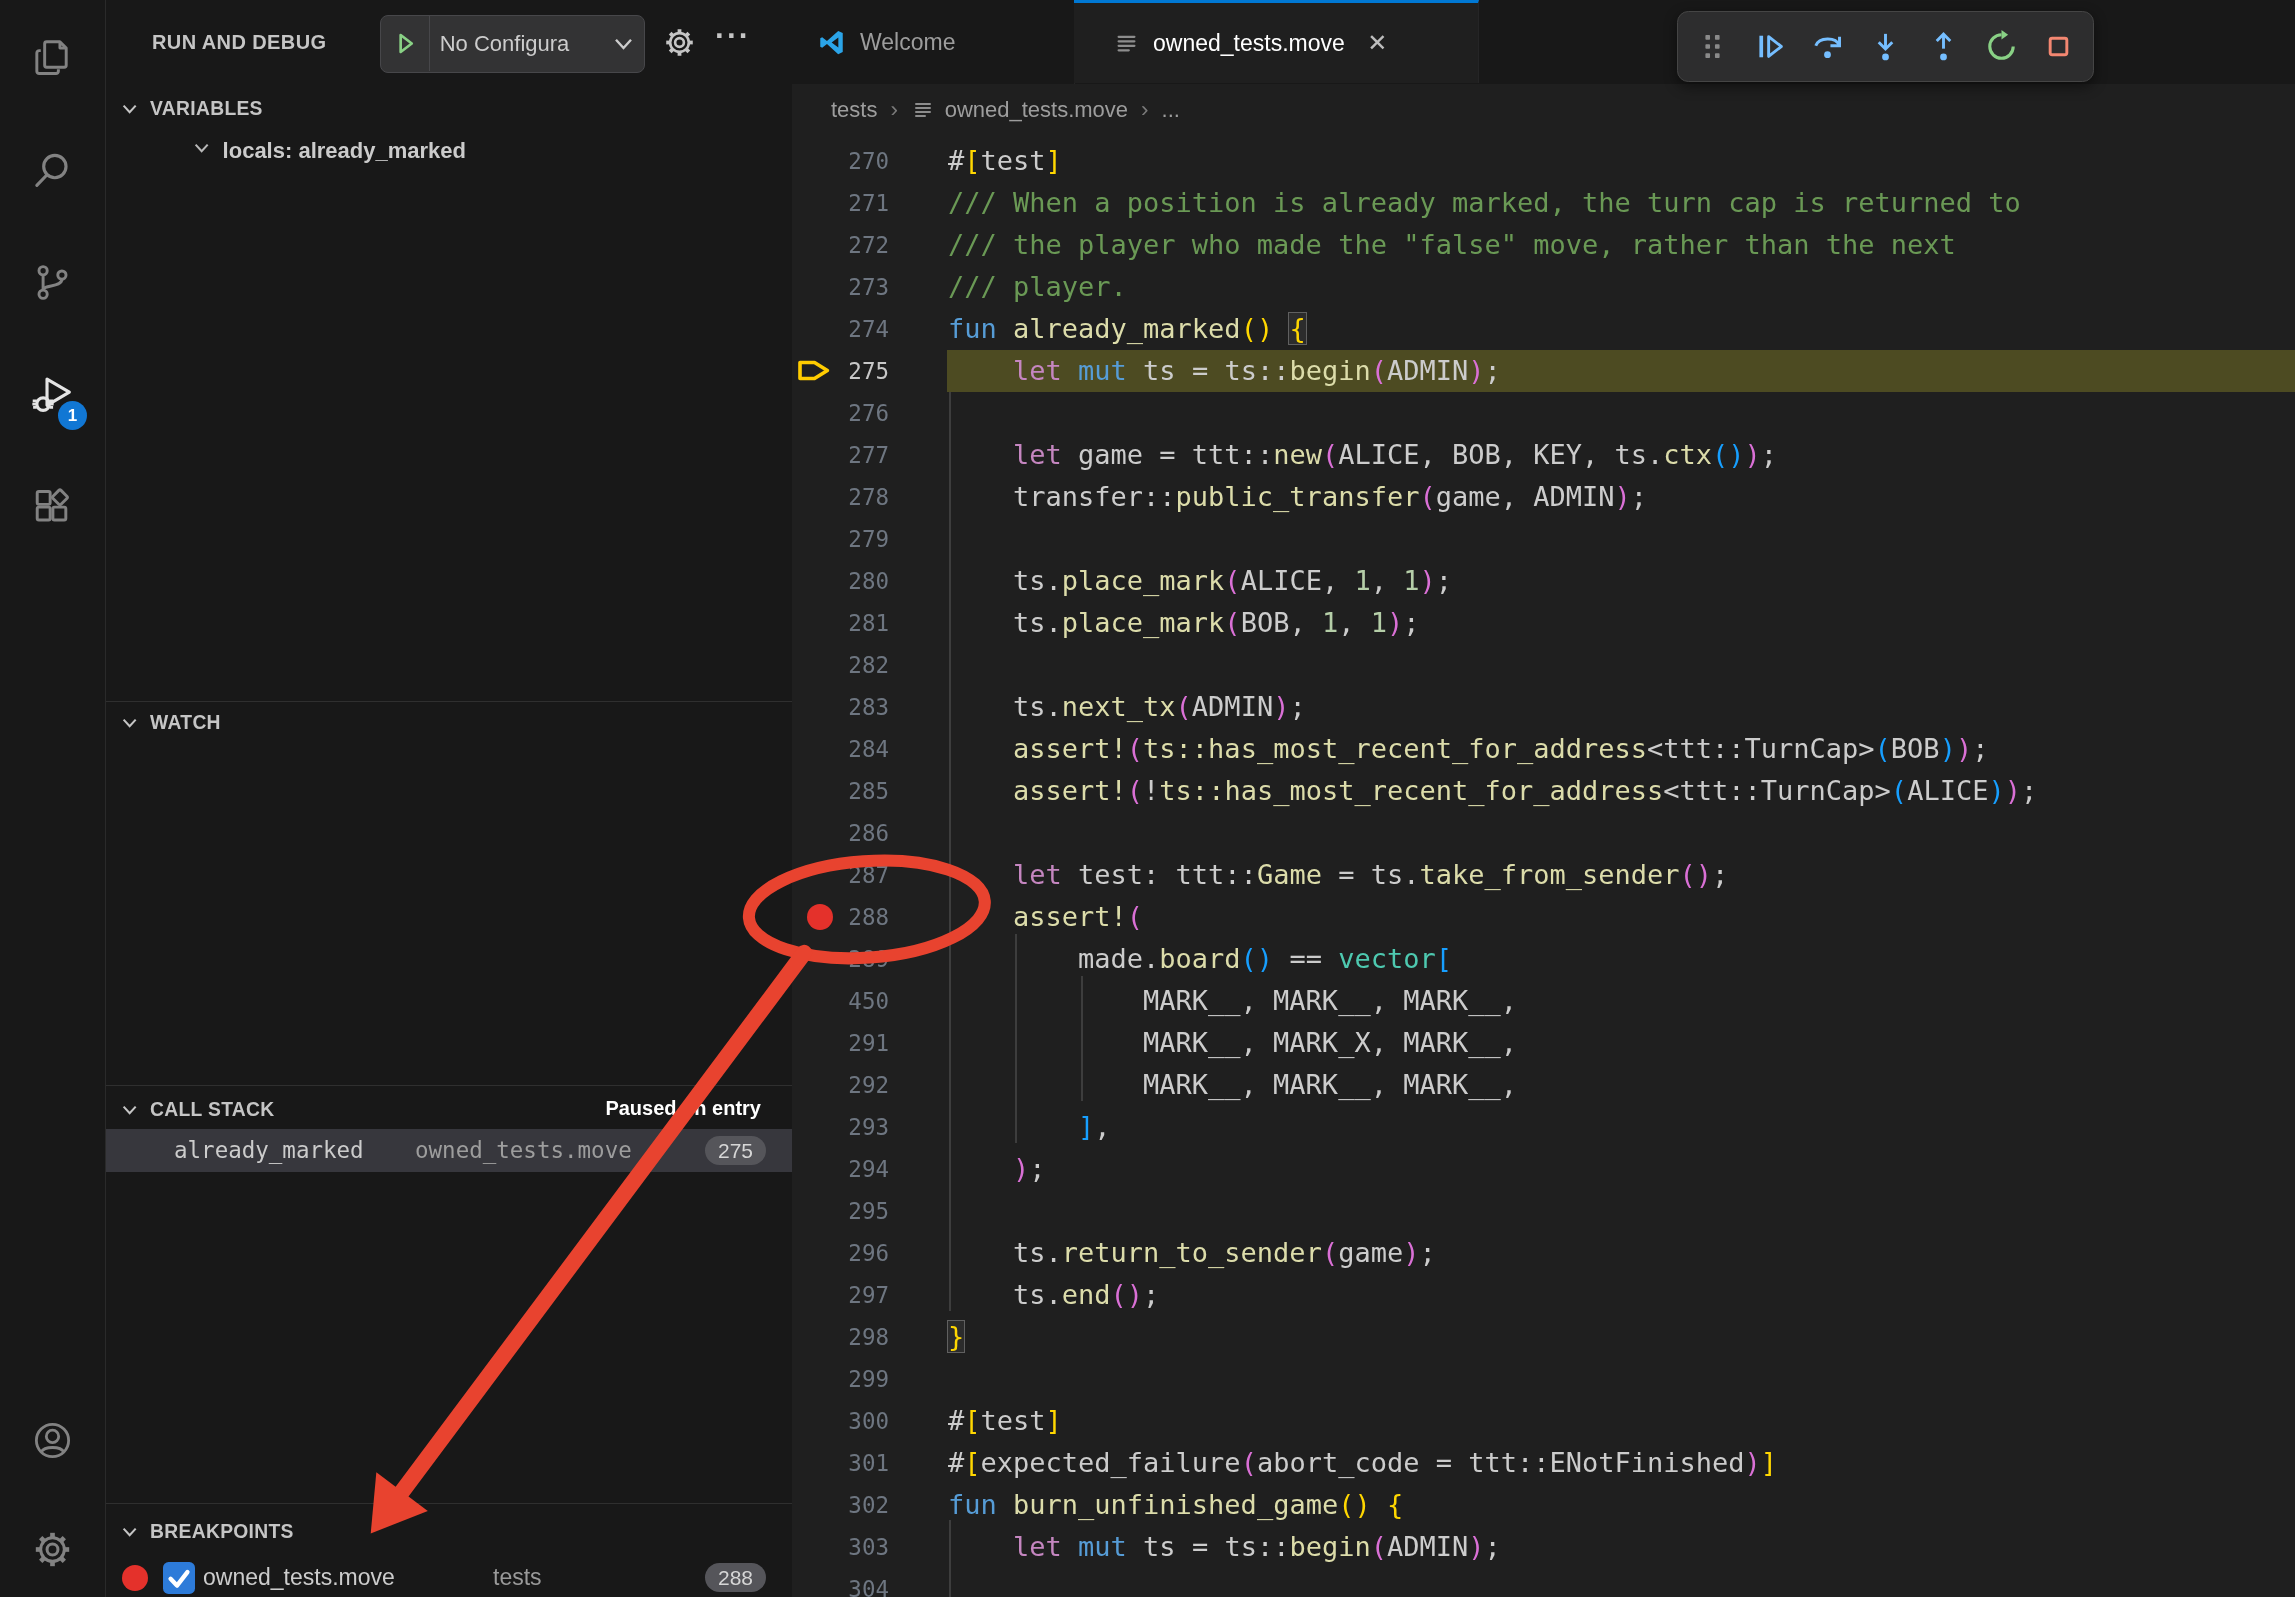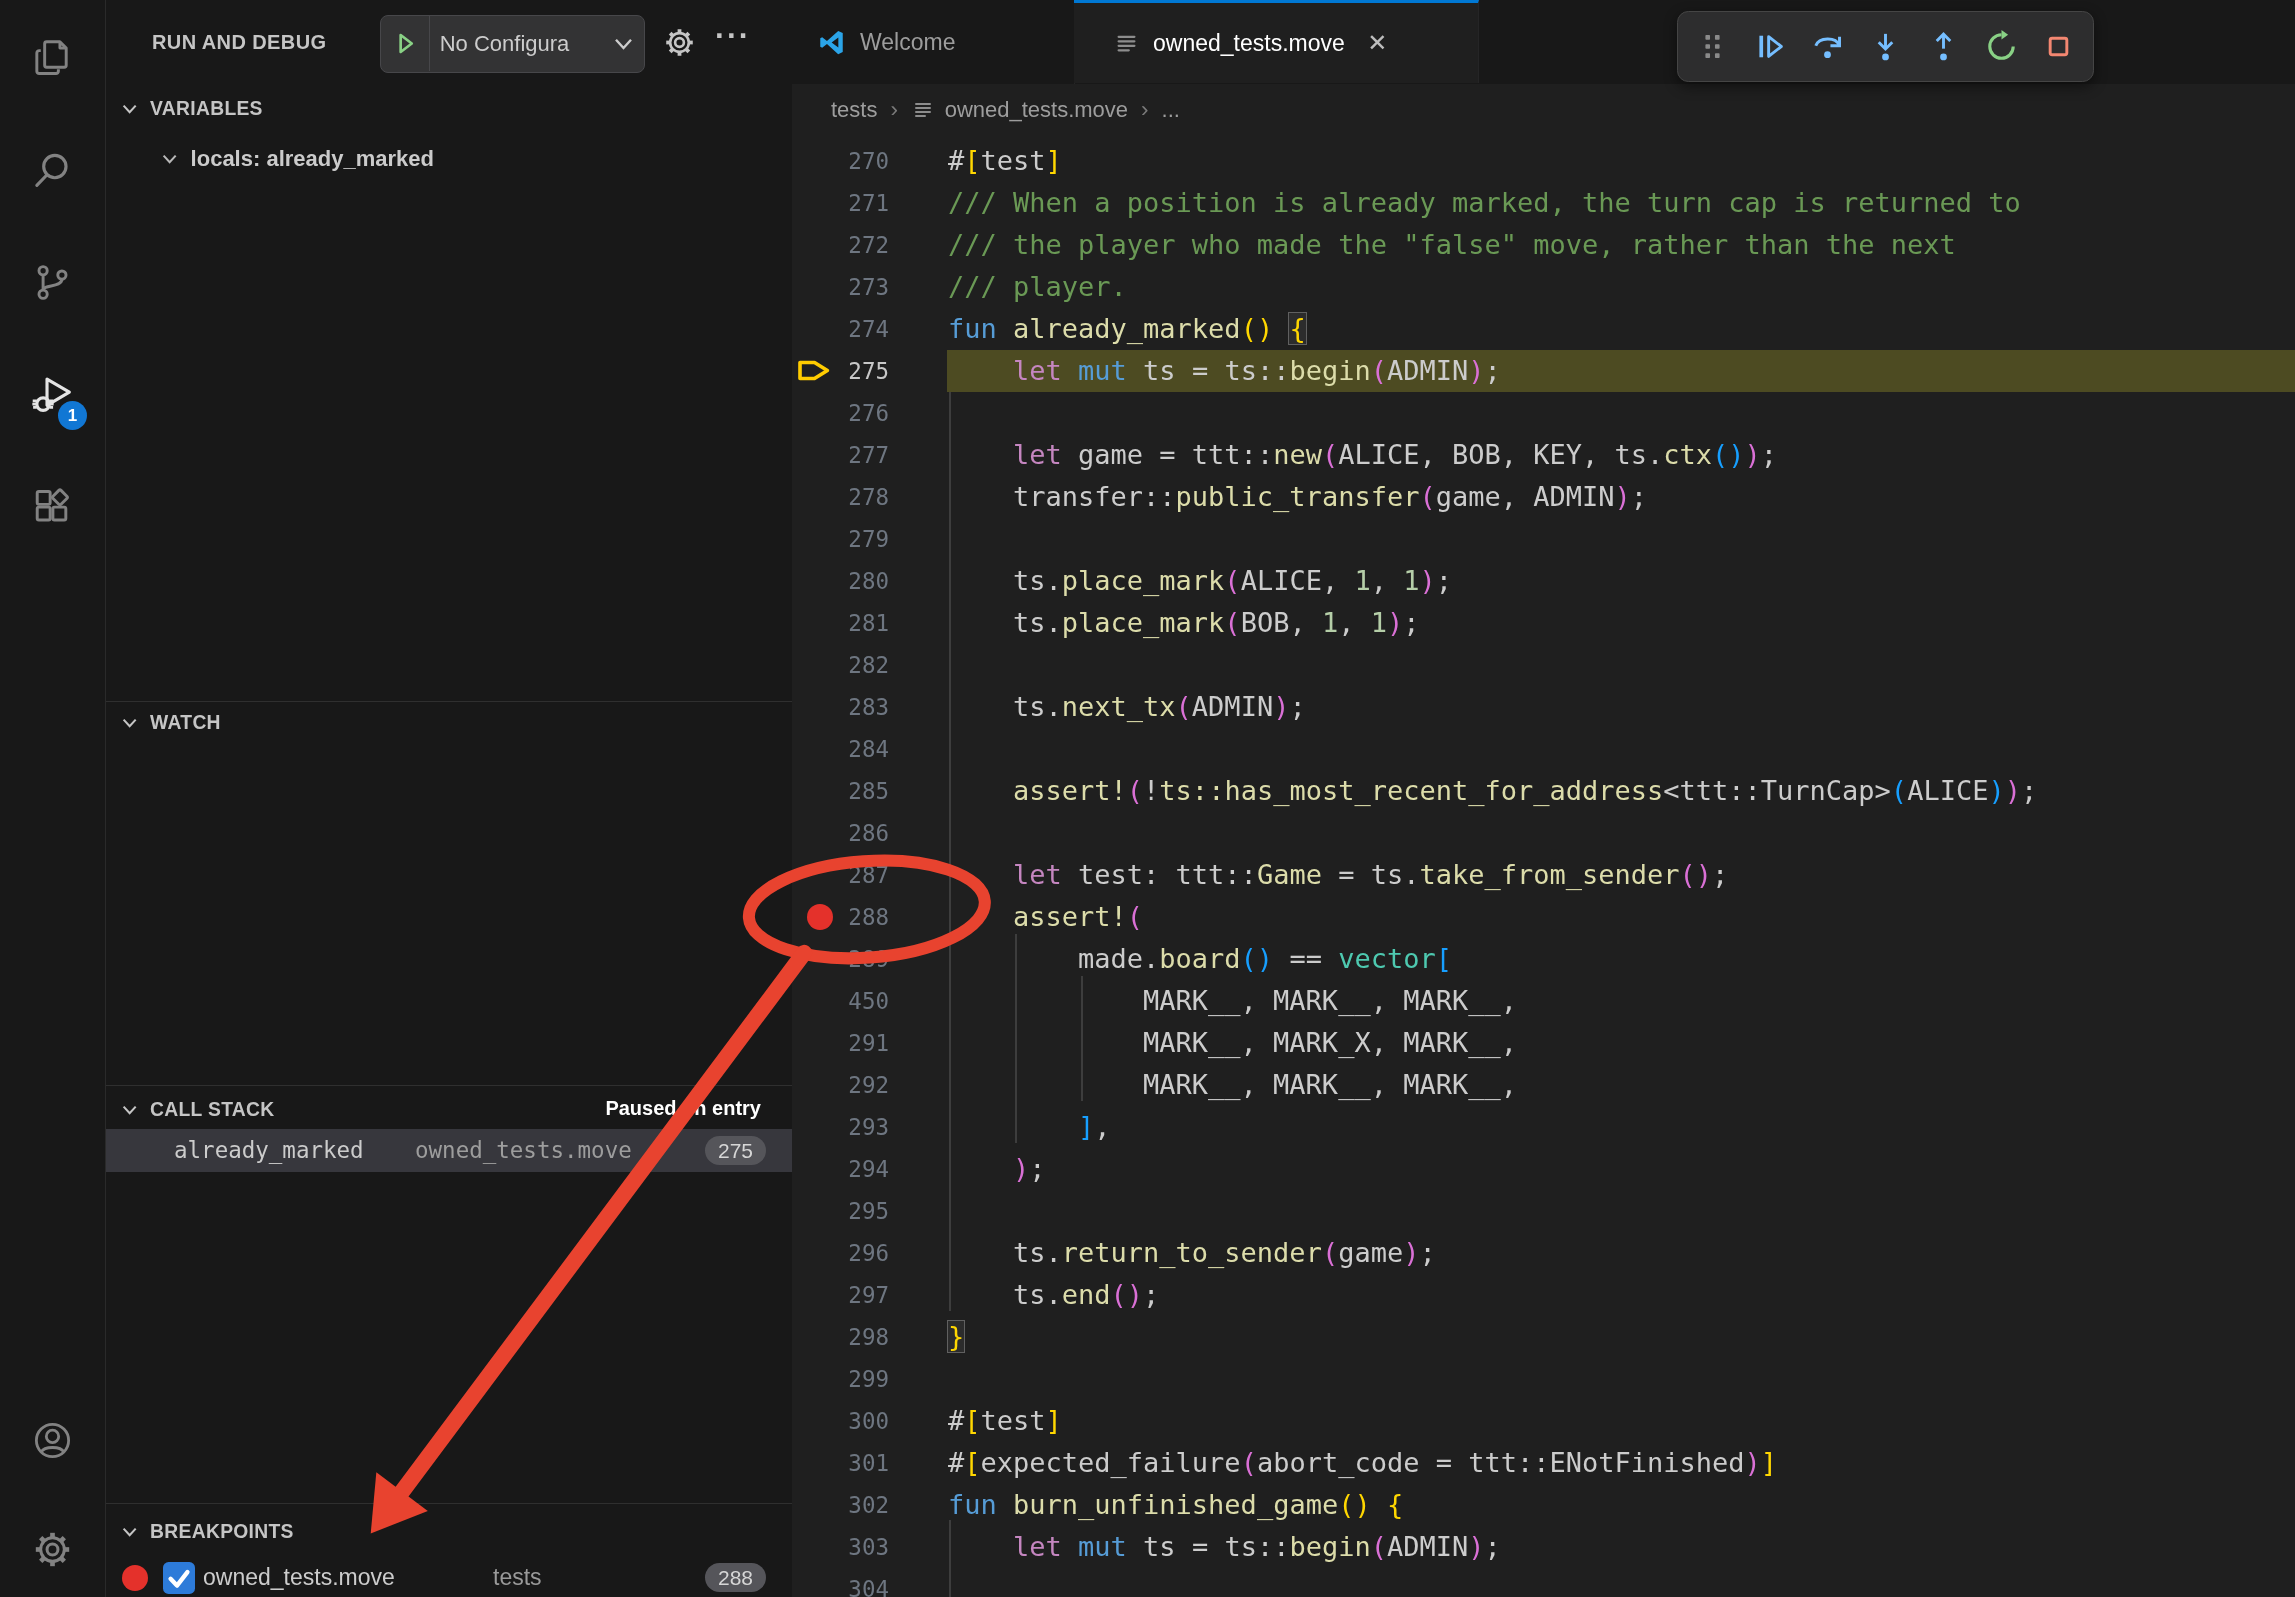--- a/index.html
+++ b/index.html
@@ -21,21 +21,21 @@
        border:0.8px solid #47474a;border-radius:8px;display:flex;align-items:center;cursor:pointer;}
   .cfg-play{width:48px;height:55px;display:flex;align-items:center;justify-content:center;border-right:0.8px solid #47474a;}
   .cfg-label{flex:1;padding-left:9.7px;font-size:22px;color:#cccccc;white-space:nowrap;overflow:hidden;}
   .cfg-chev{padding:0 9.7px 0 0;display:flex;align-items:center;}
   .sb-gear{position:absolute;left:557px;top:25px;width:35px;height:35px;color:#c5c5c5;cursor:pointer;}
   .sb-more{position:absolute;left:610px;top:17.7px;font-size:31px;font-weight:700;color:#c5c5c5;letter-spacing:1.6px;cursor:pointer;}
   .sect-head{position:absolute;left:0;width:100%;height:42px;display:flex;align-items:center;}
   .sect-chev{margin-left:14.5px;display:flex;}
   .sect-label{margin-left:11.3px;font-size:19.3px;font-weight:700;letter-spacing:0.3px;color:#c5c5c5;}
   .divider{position:absolute;left:0;width:100%;border-top:0.8px solid #2f2f2f;}
-  .locals-row{position:absolute;left:16px;top:138px;width:100%;height:42px;display:flex;align-items:center;cursor:pointer;}
+  .locals-row{position:absolute;left:0;top:138px;width:100%;height:42px;display:flex;align-items:flex-start;cursor:pointer;padding-left:48px;}
   .locals-label{margin-left:11.3px;font-size:22px;font-weight:700;color:#cbcbcb;}
   .paused-badge{position:absolute;right:31px;top:1097px;font-size:20px;font-weight:700;color:#ffffff;}
   .cs-row{position:absolute;left:0;top:1129px;width:100%;height:43px;background:#37373d;cursor:pointer;}
   .cs-name{position:absolute;left:69px;top:0;line-height:43px;font-family:"DejaVu Sans Mono",monospace;font-size:22.5px;color:#cccccc;}
   .cs-file{position:absolute;left:310px;top:0;line-height:43px;font-family:"DejaVu Sans Mono",monospace;font-size:22.5px;color:#9d9d9d;}
   .pill{position:absolute;right:26px;top:7.2px;min-width:37px;padding:0 12px;height:29px;border-radius:14.5px;
        background:#55555a;color:#d6d6d6;font-size:21px;line-height:29px;text-align:center;}
   .bp-row{position:absolute;left:0;top:1558px;width:100%;height:39px;cursor:pointer;}
   .bp-dot-side{position:absolute;left:17px;top:7.2px;width:26px;height:26px;border-radius:50%;background:#e4312b;}
   .bp-check{position:absolute;left:58px;top:4px;width:32px;height:32px;border-radius:5.6px;background:#2d7bd9;cursor:pointer;}
@@ -463,20 +463,21 @@
             <span class="ct"></span>
           </div>
           <div class="c-row">
             <span class="glyph"></span>
             <span class="ln">283</span>
             <span class="ct"><span class="tk-d">    ts.</span><span class="tk-f">next_tx</span><span class="tk-b2">(</span><span class="tk-d">ADMIN</span><span class="tk-b2">)</span><span class="tk-d">;</span></span>
           </div>
           <div class="c-row">
             <span class="glyph"></span>
             <span class="ln">284</span>
+            <span class="ct"><span class="tk-d">    </span><span class="tk-f">assert!</span><span class="tk-b2">(</span><span class="tk-f">ts::has_most_recent_for_address</span><span class="tk-d">&lt;ttt::TurnCap&gt;</span><span class="tk-b3">(</span><span class="tk-d">BOB</span><span class="tk-b3">)</span><span class="tk-b2">)</span><span class="tk-d">;</span></span>
           </div>
           <div class="c-row">
             <span class="glyph"></span>
             <span class="ln">285</span>
             <span class="ct"><span class="tk-d">    </span><span class="tk-f">assert!</span><span class="tk-b2">(</span><span class="tk-d">!</span><span class="tk-f">ts::has_most_recent_for_address</span><span class="tk-d">&lt;ttt::TurnCap&gt;</span><span class="tk-b3">(</span><span class="tk-d">ALICE</span><span class="tk-b3">)</span><span class="tk-b2">)</span><span class="tk-d">;</span></span>
           </div>
           <div class="c-row">
             <span class="glyph"></span>
             <span class="ln">286</span>
             <span class="ct"></span>

